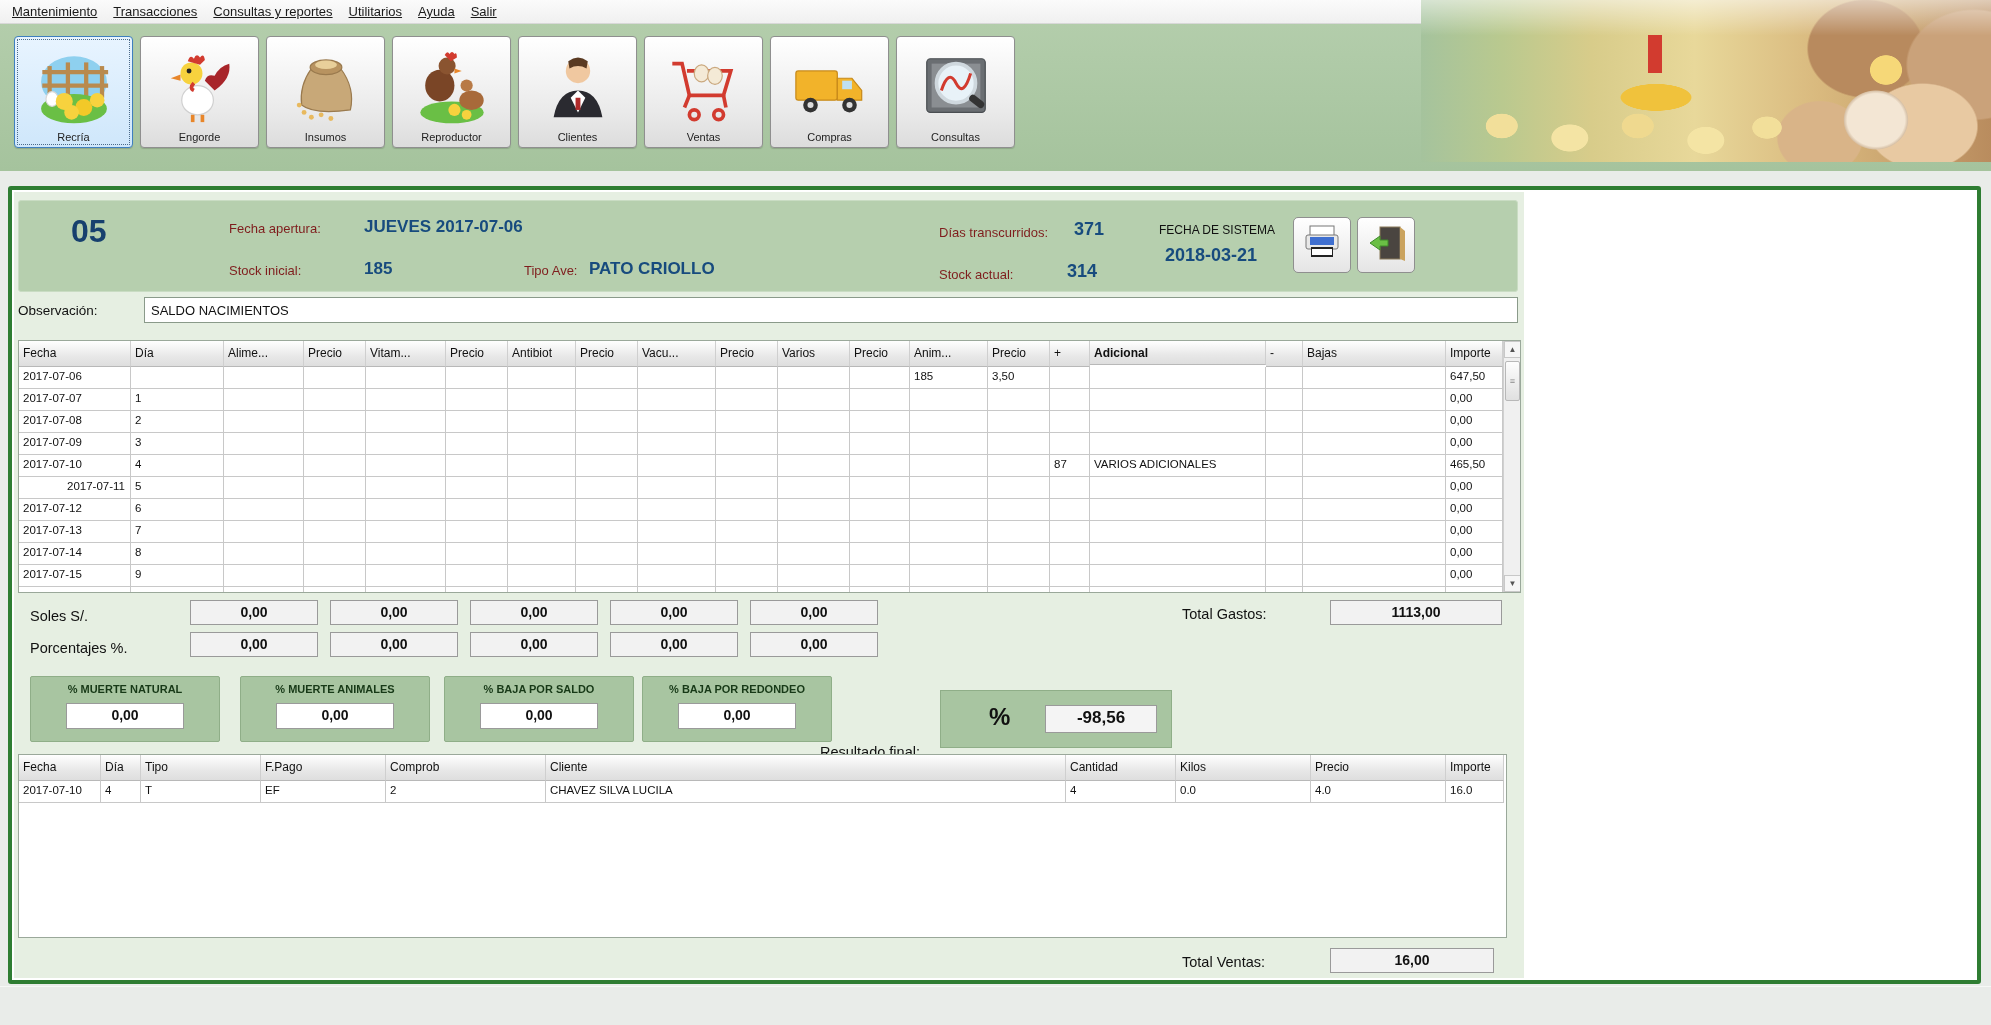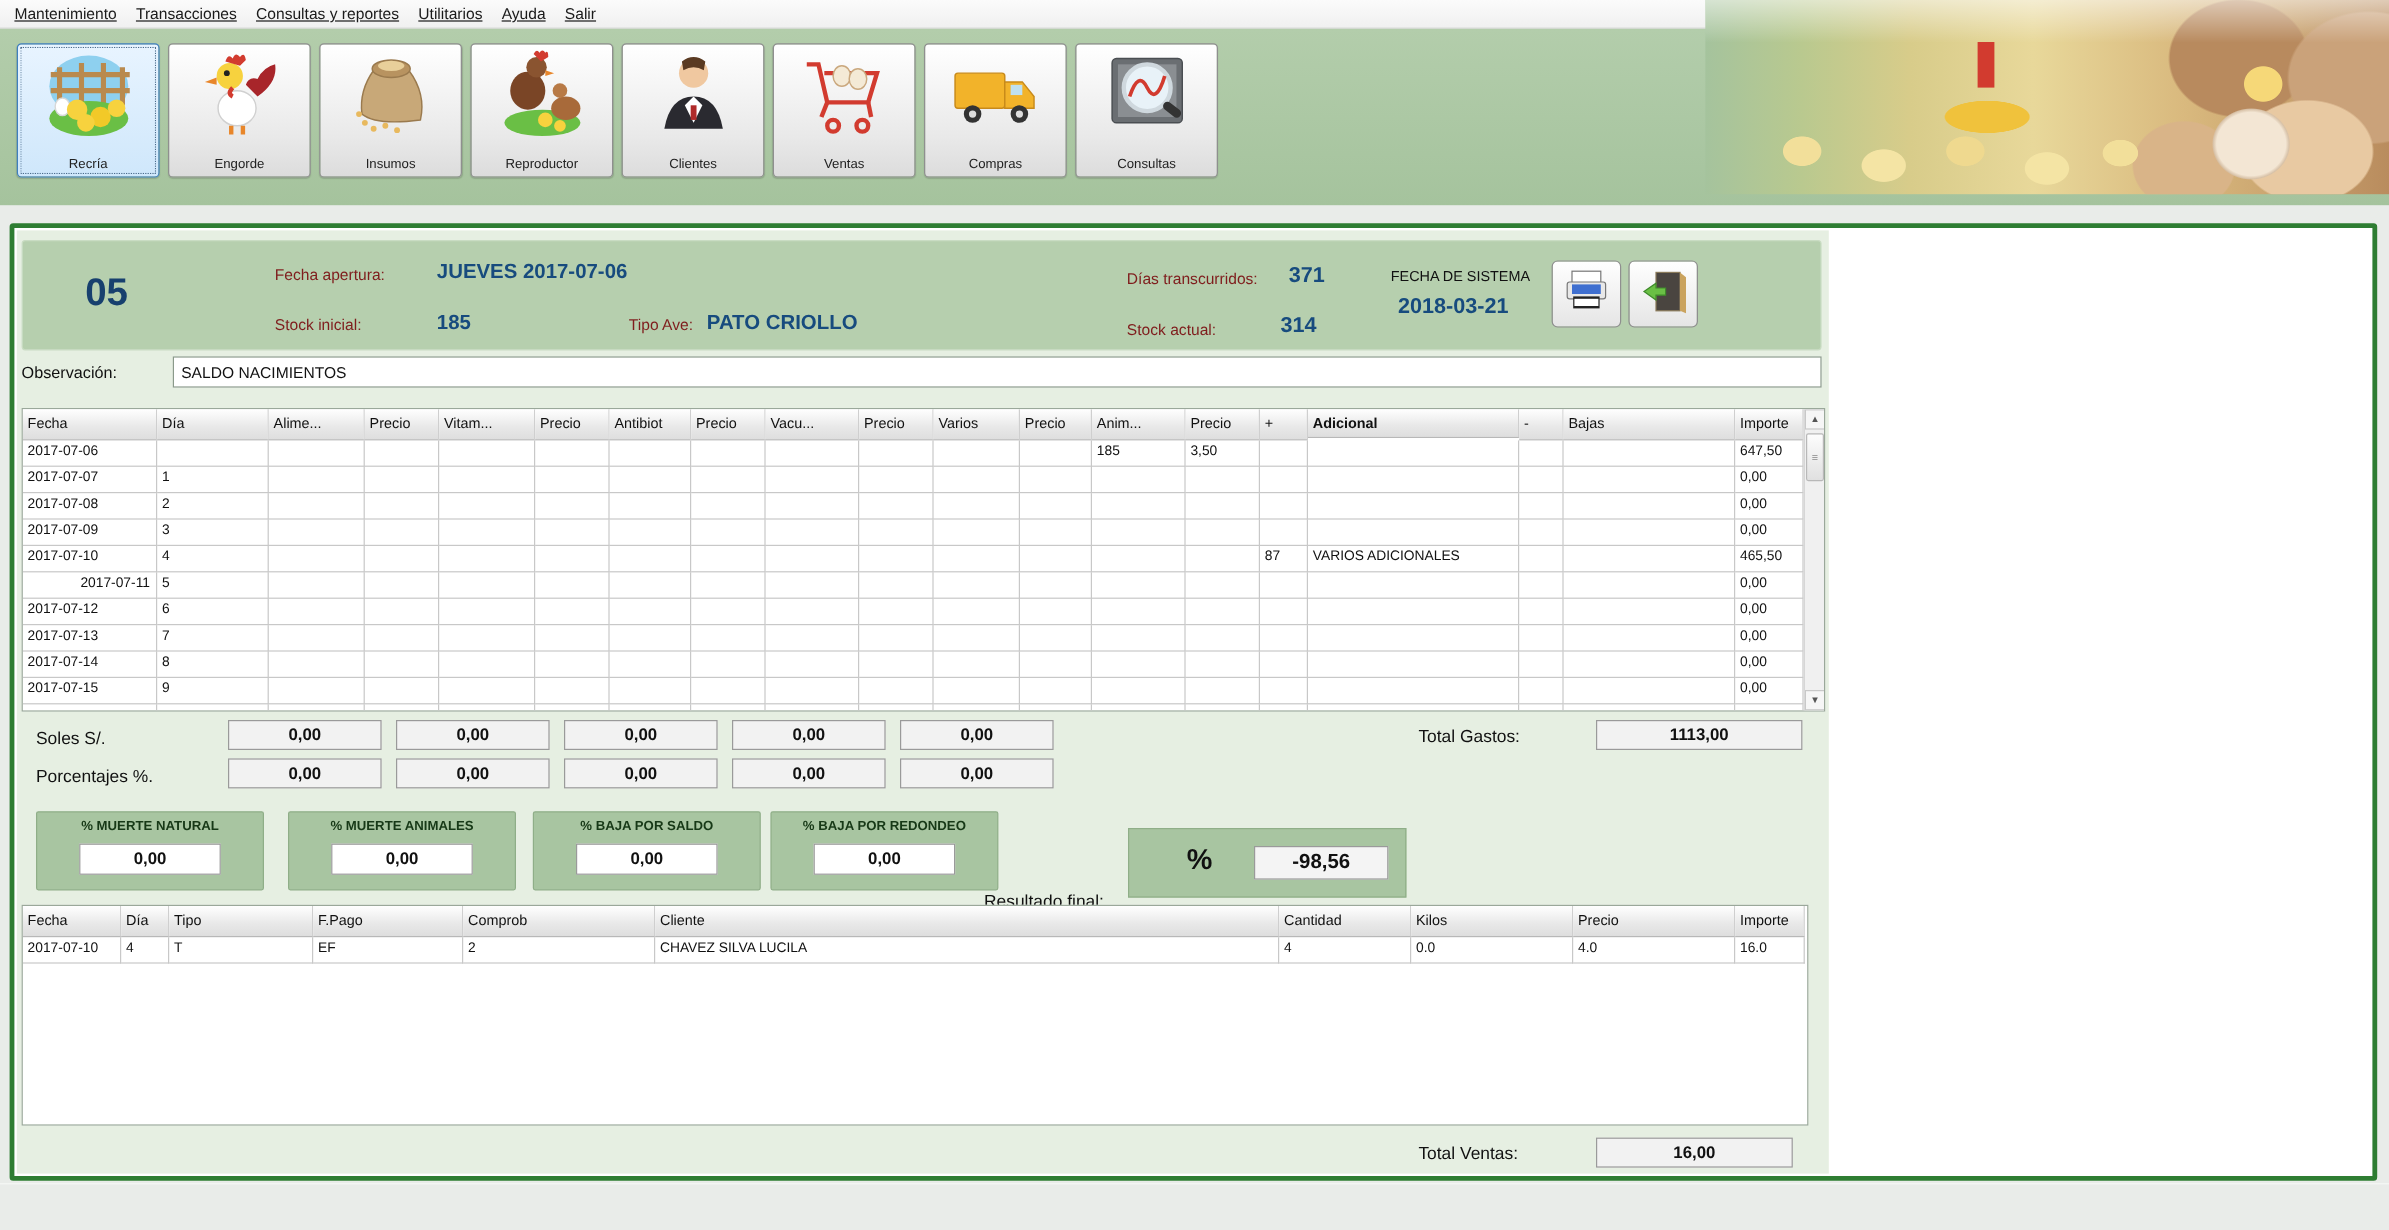--- a/index.html
+++ b/index.html
@@ -6,21 +6,21 @@
   html,body { width: 1991px; height: 1025px; font-family: "Liberation Sans", sans-serif; background:#e9ece9; }
   #app { position: relative; width: 1991px; height: 1025px; overflow: hidden; background:#e9ece9; }
 
   
   .menubar { position:absolute; left:0; top:0; width:1991px; height:24px; background:linear-gradient(#fbfbfb,#f0f0f0); border-bottom:1px solid #d8d8d8; display:flex; align-items:center; padding-left:4px; }
   .menu-item { font-size:13px; color:#1a1a1a; padding:3px 8px; cursor:default;text-decoration:underline; }
 
   
   .toolbar-band { position:absolute; left:0; top:24px; width:1991px; height:147px; background:linear-gradient(#b3cdab,#a5c39d); }
   .toolbar { position:absolute; left:14px; top:12px; display:flex; gap:7px; }
-  .tb-btn { width:119px; height:112px; background:linear-gradient(#ffffff,#e9e9e9 70%,#dcdcdc); border:1px solid #8f8f8f; border-radius:4px; display:flex; flex-direction:column; align-items:center; justify-content:space-between; padding-bottom:4px; box-shadow:0 1px 1px rgba(0,0,0,.15); }
+  .tb-btn { width:119px; height:112px; background:linear-gradient(#ffffff,#e9e9e9 70%,#dcdcdc); border:1px solid #8f8f8f; border-radius:4px; display:flex; flex-direction:column; align-items:center; justify-content:flex-end; padding-bottom:4px; box-shadow:0 1px 1px rgba(0,0,0,.15); }
   .tb-btn.selected { background:linear-gradient(#e8f4ff,#cfe7fb); border:1px solid #3f7fbf; outline:1px dotted #4a6a8a; outline-offset:-4px; }
   .tb-icon { width:88px; height:82px; display:flex; align-items:center; justify-content:center; }
   .tb-icon svg { width:82px; height:78px; }
   .tb-label { font-size:11px; color:#222; margin-top:2px; }
 
   
   .header-photo { position:absolute; left:1421px; top:0px; width:570px; height:162px; overflow:hidden; }
   .hp-base { position:absolute; inset:0;
     background:
       radial-gradient(90px 70px at 88% 78%, #e8c9a2 0 60%, transparent 62%),
@@ -47,21 +47,21 @@
   .hp-chickhead { position:absolute; left:430px; top:40px; width:70px; height:60px;
     background: radial-gradient(26px 24px at 50% 50%, #f6d878 0 60%, transparent 63%); }
   .hp-sheen { position:absolute; inset:0; background:linear-gradient(180deg, rgba(255,255,255,.55), rgba(255,255,255,0) 22%); }
 
   
   .main-box { position:absolute; left:8px; top:186px; width:1973px; height:798px; border:4px solid #2e7d32; border-radius:3px; background:#ffffff; }
   .form-panel { position:absolute; left:2px; top:2px; width:1510px; height:786px; background:#e6efe2; }
 
   
   .hdr-band { position:absolute; left:4px; top:8px; width:1500px; height:92px; background:#b6cfae; border:1px solid #c9dcc3; border-radius:3px; }
-  .lot-number { position:absolute; left:52px; top:24px; font-size:32px; font-weight:bold; color:#17406e; }
+  .lot-number { position:absolute; left:52px; top:12px; font-size:32px; font-weight:bold; color:#17406e; }
   .lbl { font-size:13px; color:#7f1d1d; }
   .val-blue { font-weight:bold; color:#174b7e; }
   .hb-fa-l { position:absolute; left:210px; top:20px; }
   .hb-fa-v { position:absolute; left:345px; top:16px; font-size:17px; }
   .hb-si-l { position:absolute; left:210px; top:62px; }
   .hb-si-v { position:absolute; left:345px; top:58px; font-size:17px; }
   .hb-ta-l { position:absolute; left:505px; top:62px; }
   .hb-ta-v { position:absolute; left:570px; top:58px; font-size:17px; }
   .hb-dt-l { position:absolute; left:920px; top:24px; }
   .hb-dt-v { position:absolute; left:1055px; top:18px; font-size:18px; }

